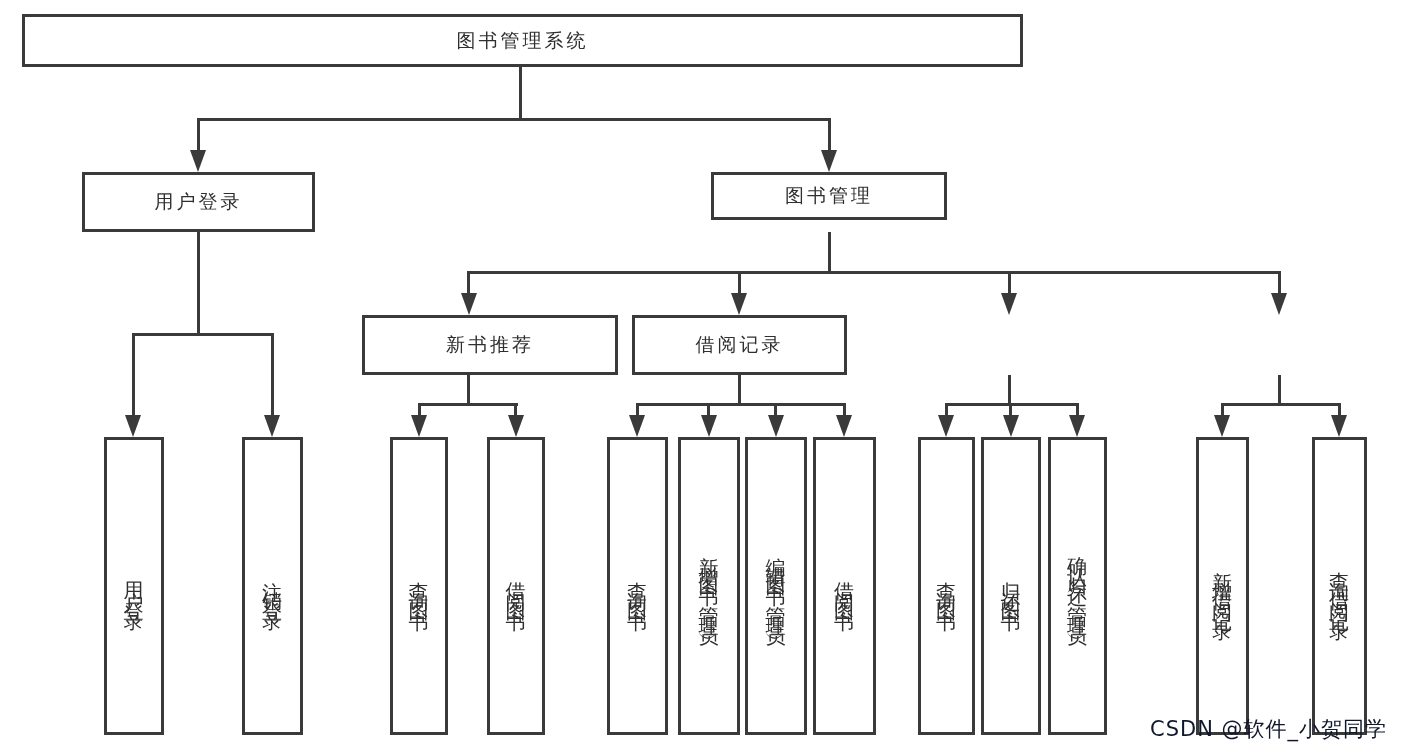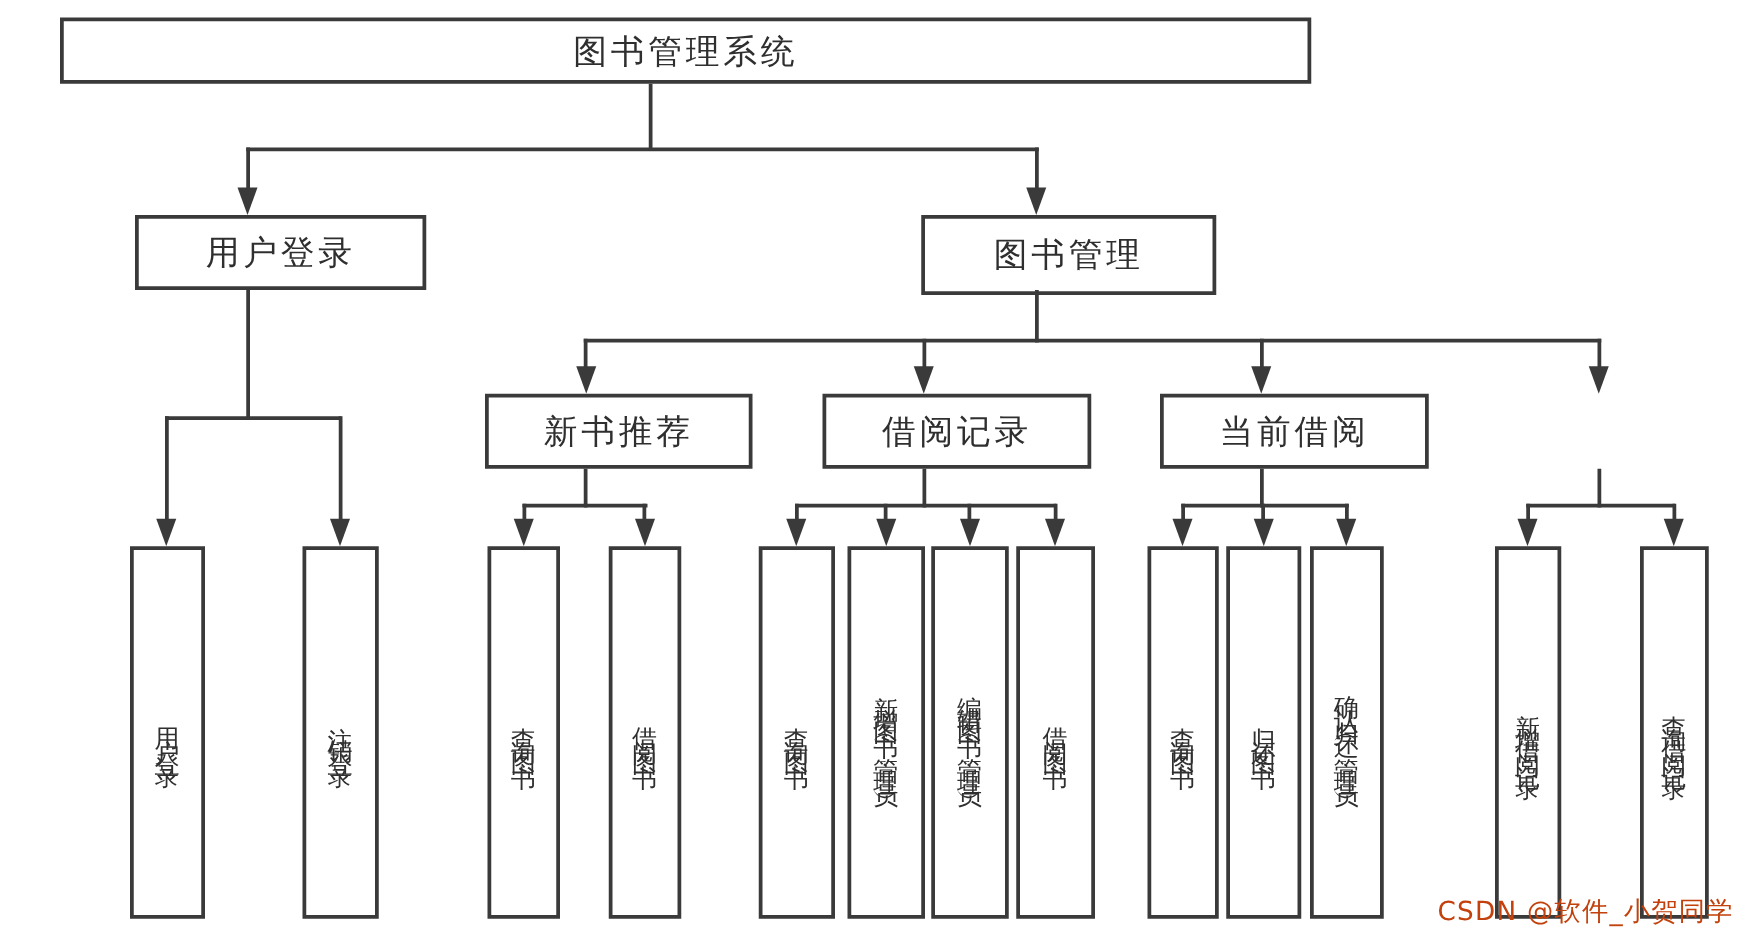--- a/index.html
+++ b/index.html
@@ -20,24 +20,23 @@
     box-sizing: border-box;
     border: 3px solid #3a3a3a;
     background: #ffffff;
     display: flex;
     align-items: center;
     justify-content: center;
     color: #2f2f2f;
     text-align: center;
   }
   .hbox {
-    font-size: 27px;
+    font-size: 19px;
     letter-spacing: 3px;
     white-space: nowrap;
-    margin-left: 26px;
   }
   .vbox {
     writing-mode: vertical-rl;
     text-orientation: mixed;
     font-size: 20px;
     letter-spacing: 10px;
     line-height: 1;
   }
   .vline {
     position: absolute;
@@ -55,21 +54,21 @@
     height: 0;
     border-left: 8px solid transparent;
     border-right: 8px solid transparent;
     border-top: 22px solid #3a3a3a;
   }
   .watermark {
     position: absolute;
     left: 1150px;
     top: 715px;
     font-size: 21px;
-    color: #c2410c;
+    color: #0f172a;
     letter-spacing: 1px;
     white-space: nowrap;
     z-index: 10;
     text-align: right;
   }
 </style>
 </head>
 <body>
 
 <div class="canvas">
@@ -77,43 +76,42 @@
   <div class="box hbox" style="left:22px;top:14px;width:1001px;height:53px">图书管理系统</div>
 
   <div class="vline" style="left:519px;top:67px;height:53px"></div>
   <div class="hline" style="left:197px;top:118px;width:634px"></div>
   <div class="vline" style="left:197px;top:118px;height:38px"></div>
   <div class="vline" style="left:828px;top:118px;height:38px"></div>
   <div class="arrow" style="left:190px;top:150px"></div>
   <div class="arrow" style="left:821px;top:150px"></div>
 
   <div class="box hbox" style="left:82px;top:172px;width:233px;height:60px">用户登录</div>
-  <div class="box hbox" style="left:711px;top:172px;width:236px;height:64px">图书管理</div>
+  <div class="box hbox" style="left:711px;top:172px;width:236px;height:48px">图书管理</div>
 
   <div class="vline" style="left:197px;top:232px;height:104px"></div>
   <div class="hline" style="left:132px;top:333px;width:141px"></div>
   <div class="vline" style="left:132px;top:333px;height:86px"></div>
   <div class="vline" style="left:271px;top:333px;height:86px"></div>
   <div class="arrow" style="left:125px;top:415px"></div>
   <div class="arrow" style="left:264px;top:415px"></div>
 
   <div class="vline" style="left:828px;top:232px;height:42px"></div>
   <div class="hline" style="left:467px;top:271px;width:814px"></div>
   <div class="vline" style="left:467px;top:271px;height:24px"></div>
   <div class="vline" style="left:738px;top:271px;height:24px"></div>
   <div class="vline" style="left:1008px;top:271px;height:24px"></div>
   <div class="vline" style="left:1278px;top:271px;height:24px"></div>
   <div class="arrow" style="left:461px;top:293px"></div>
   <div class="arrow" style="left:731px;top:293px"></div>
   <div class="arrow" style="left:1001px;top:293px"></div>
   <div class="arrow" style="left:1271px;top:293px"></div>
 
-  <div class="box hbox" style="left:362px;top:315px;width:214px;height:60px">新书推荐</div>
+  <div class="box hbox" style="left:362px;top:315px;width:256px;height:60px">新书推荐</div>
   <div class="box hbox" style="left:632px;top:315px;width:215px;height:60px">借阅记录</div>
-  <div class="box hbox" style="left:902px;top:315px;width:215px;height:60px">当前借阅</div>
 
   <div class="vline" style="left:467px;top:375px;height:31px"></div>
   <div class="hline" style="left:418px;top:403px;width:100px"></div>
   <div class="vline" style="left:418px;top:403px;height:14px"></div>
   <div class="vline" style="left:514px;top:403px;height:14px"></div>
   <div class="arrow" style="left:411px;top:415px"></div>
   <div class="arrow" style="left:508px;top:415px"></div>
 
   <div class="vline" style="left:738px;top:375px;height:31px"></div>
   <div class="hline" style="left:636px;top:403px;width:209px"></div>

